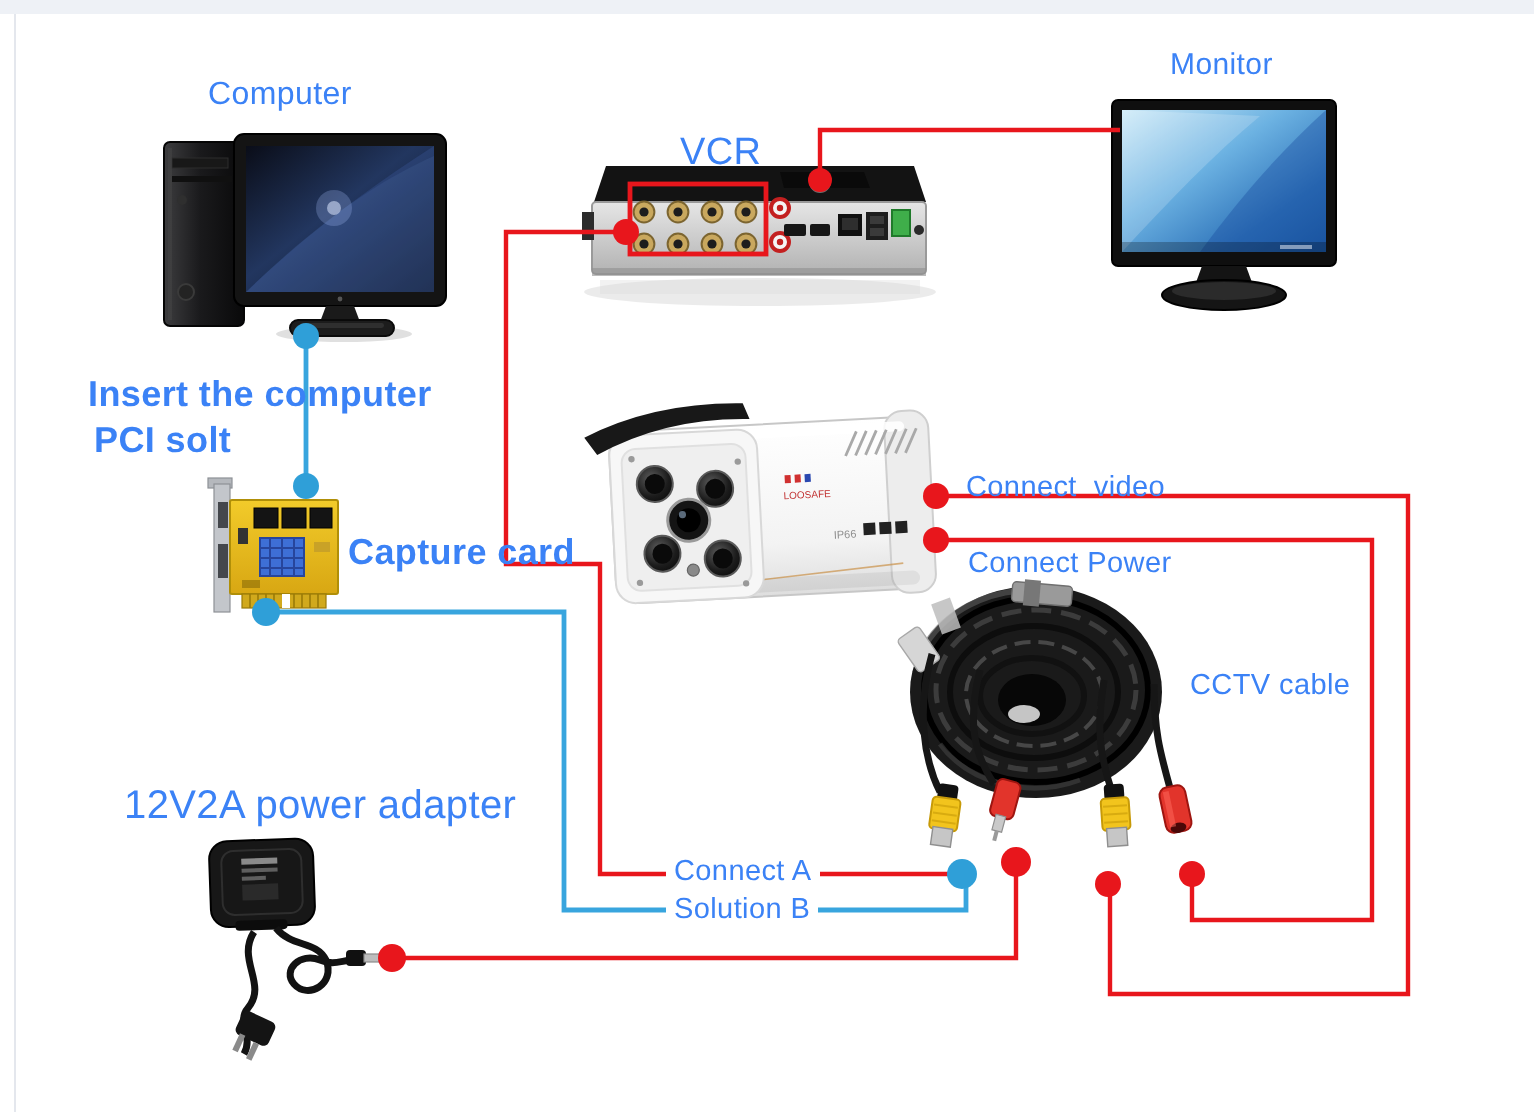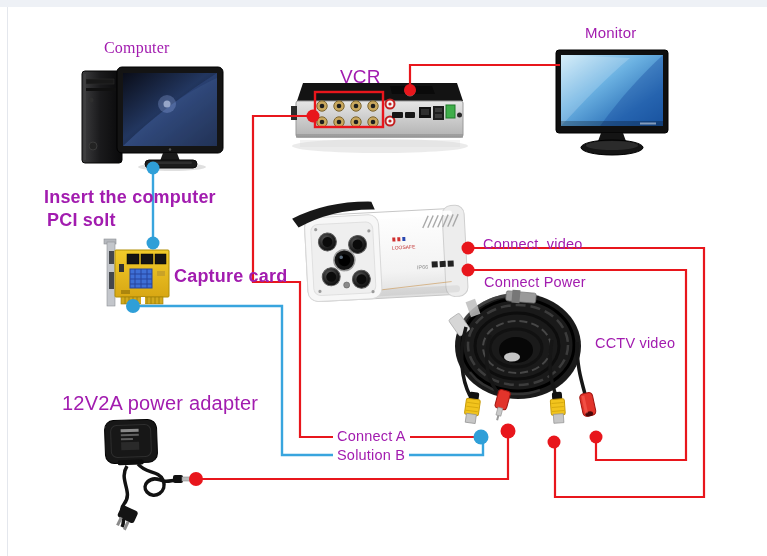--- a/index.html
+++ b/index.html
@@ -9,21 +9,21 @@
     font-family:"Liberation Sans", sans-serif;
     color:#1a1a1a;
   }
   .top-strip{position:absolute;left:0;top:0;width:767px;height:7px;background:#eef1f6;}
   .left-hairline{position:absolute;left:7px;top:7px;width:1px;height:549px;background:#e4e7ed;}
   svg.layer{position:absolute;left:0;top:0;}
   #devices{z-index:1;}
   #wires{z-index:5;}
   .lbl{
     position:absolute;z-index:10;white-space:pre;line-height:1.15;
-    color:#a21caf;letter-spacing:0.2px;
+    color:#3b82f6;letter-spacing:0.2px;
   }
   .lbl-lg{font-size:16px;}
   .lbl-md{font-size:14.5px;}
   .lbl-sm{font-size:18px;font-weight:bold;}
   .lbl-mask{background:#ffffff;padding:0 4px;}
 </style>
 </head>
 <body>
 
 <div class="top-strip"></div>
@@ -323,24 +323,24 @@
     <circle cx="596" cy="437" r="6.5"></circle>
   </g>
   <g fill="#2f9fd8">
     <circle cx="153" cy="168" r="6.5"></circle>
     <circle cx="153" cy="243" r="6.5"></circle>
     <circle cx="133" cy="306" r="7"></circle>
     <circle cx="481" cy="437" r="7.5"></circle>
   </g>
 </svg>
 
-<div class="lbl lbl-lg" style="left:104px;top:39px;font-family:Liberation Serif, serif;">Computer</div>
+<div class="lbl lbl-lg" style="left:104px;top:39px;">Computer</div>
 <div class="lbl lbl-lg" style="left:340px;top:46px;font-size:19px;margin-top:20px;">VCR</div>
 <div class="lbl lbl-lg" style="left:585px;top:24px;font-size:15px;">Monitor</div>
 <div class="lbl lbl-sm" style="left:44px;top:187px;">Insert the computer</div>
 <div class="lbl lbl-sm" style="left:47px;top:210px;">PCI solt</div>
 <div class="lbl lbl-sm" style="left:174px;top:266px;">Capture card</div>
 <div class="lbl lbl-md" style="left:483px;top:225px;margin-top:11px;">Connect  video</div>
 <div class="lbl lbl-md" style="left:484px;top:274px;">Connect Power</div>
-<div class="lbl lbl-md" style="left:595px;top:335px;">CCTV video</div>
+<div class="lbl lbl-md" style="left:595px;top:335px;">CCTV cable</div>
 <div class="lbl lbl-md lbl-mask" style="left:333px;top:428px;">Connect A</div>
 <div class="lbl lbl-md lbl-mask" style="left:333px;top:447px;">Solution B</div>
 <div class="lbl lbl-md" style="left:62px;top:392px;font-size:20px;">12V2A power adapter</div>
 
 </body></html>

